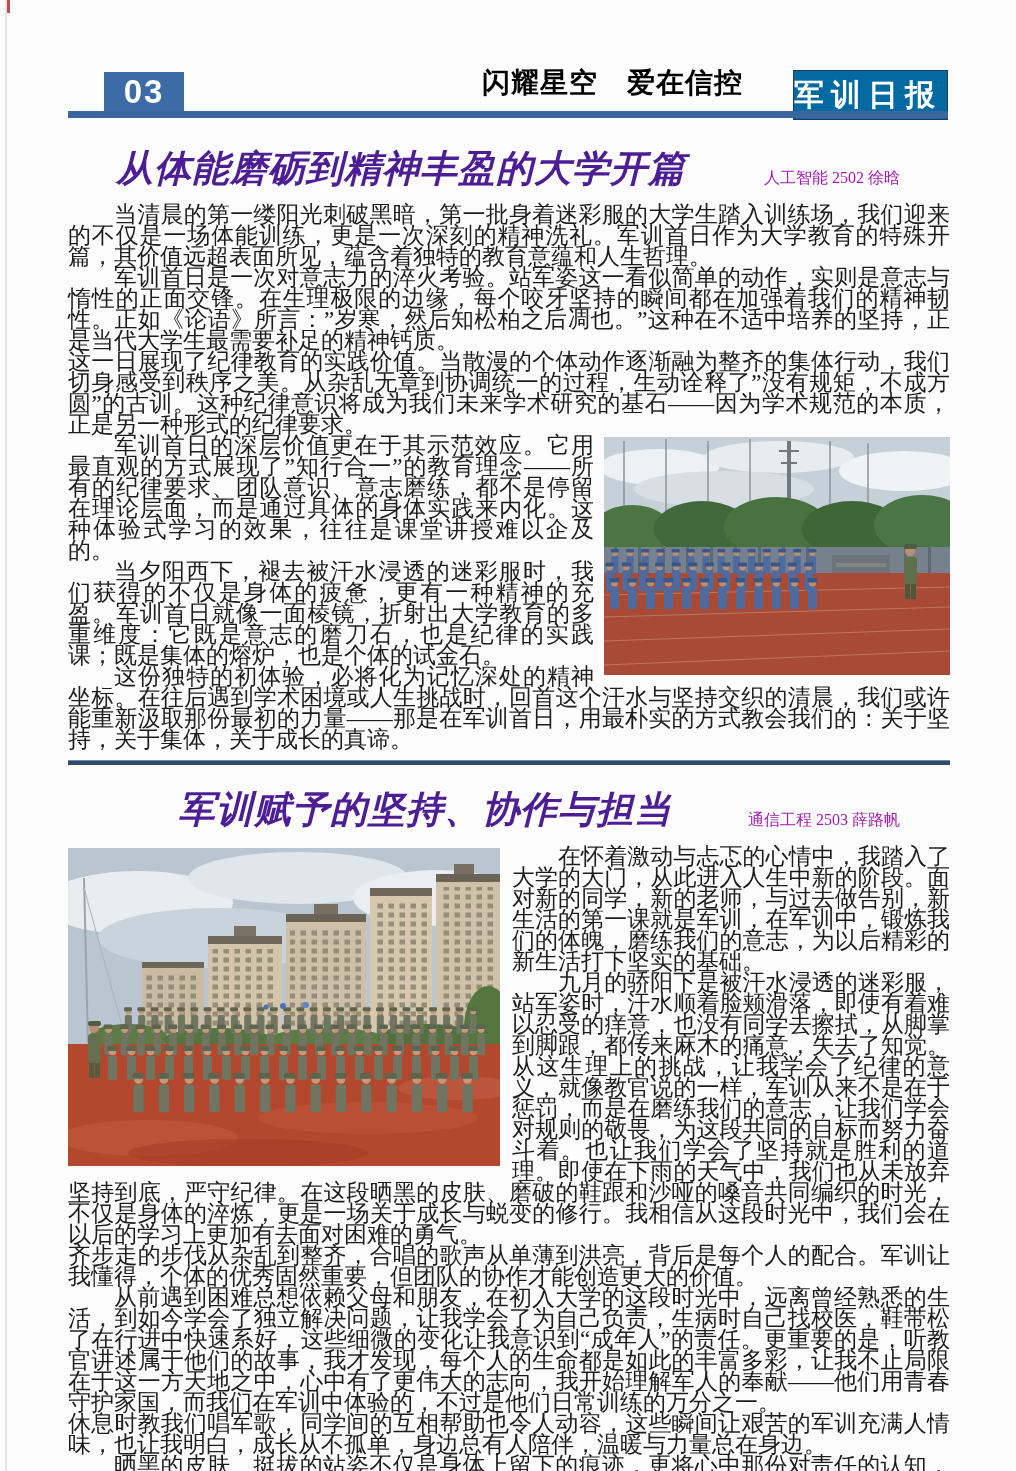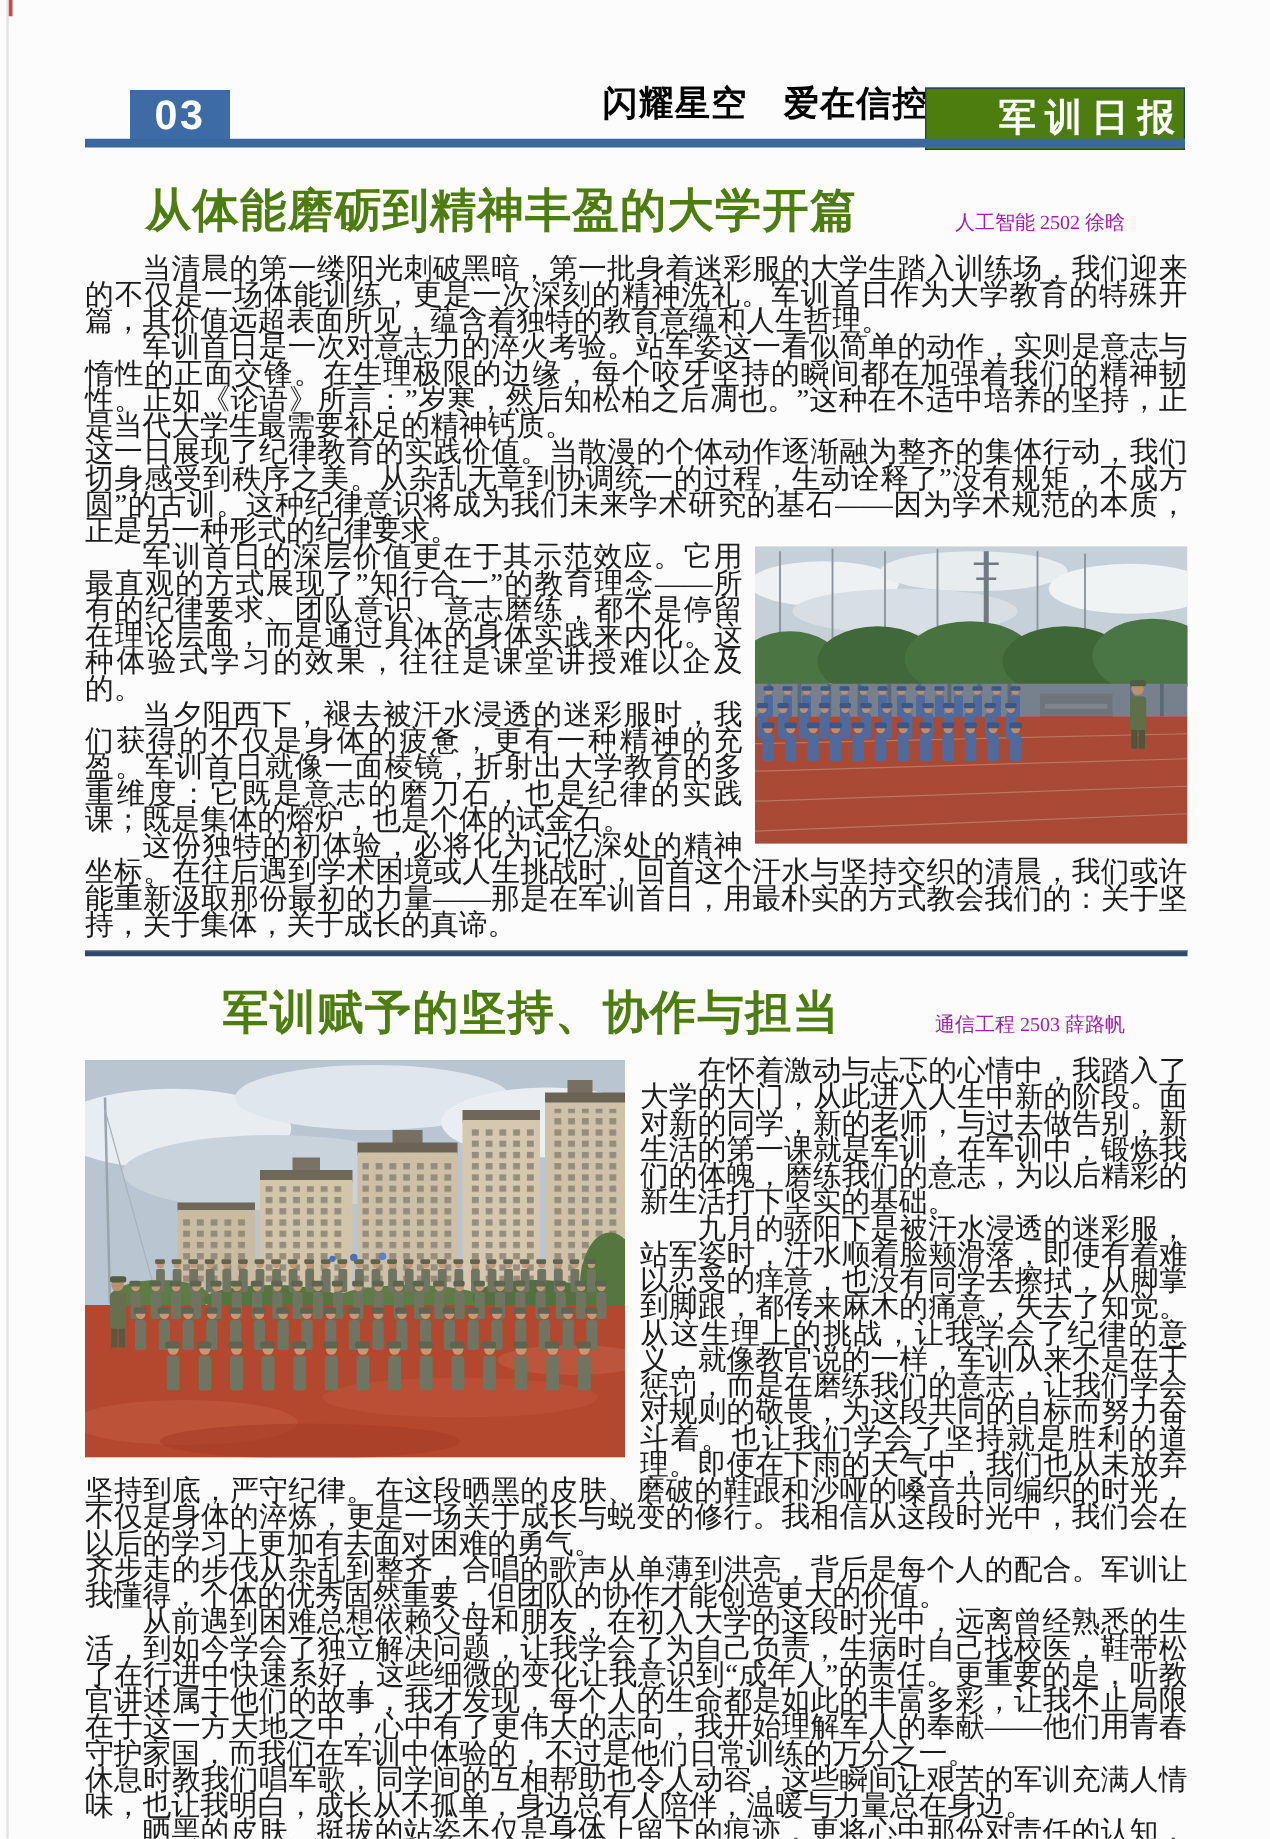--- a/index.html
+++ b/index.html
@@ -27,33 +27,33 @@
     text-align: center; line-height: 40px; letter-spacing: 2px; margin-left: 16px;
   }
   .mast-title {
     position: absolute; left: 115px; width: 560px; top: 64px;
     text-align: right;
     font-family: "Liberation Sans", sans-serif;
     font-size: 28px; font-weight: bold; color: #000; letter-spacing: 1px;
     white-space: nowrap;
   }
   .mast-badge {
-    position: absolute; top: 70px; right: 2px; width: 208px; height: 50px;
-    background: #4d7c0f; border: 1px solid #203c66; color: #fff;
+    position: absolute; top: 70px; right: 2px; width: 155px; height: 50px;
+    background: #0369a1; border: 1px solid #203c66; color: #fff;
     font-family: "Liberation Serif", serif; font-size: 30px; font-weight: bold;
-    text-align: right; line-height: 47px; letter-spacing: 7px;
+    text-align: left; line-height: 47px; letter-spacing: 7px;
   }
 
   
   .titlerow1 { display: flex; align-items: flex-end; padding: 16px 50px 0 48px; }
   .titlerow2 { display: flex; align-items: flex-end; padding: 22px 50px 0 110px; }
   h1 {
     font-family: "Liberation Sans", sans-serif;
-    font-size: 37px; font-weight: bold; color: #4d7c0f;
-    line-height: 1.25; letter-spacing: 1px; white-space: nowrap;
+    font-size: 37px; font-weight: bold; color: #4c1d95;
+    line-height: 1.25; letter-spacing: 1px; white-space: nowrap; font-style: italic;
   }
   .byline {
     font-size: 16px; color: #a21caf; white-space: nowrap;
     margin-left: auto; padding-bottom: 3px;
   }
 
   
   .art-body {
     margin-top: 12px;
     font-size: 23px; line-height: 21px;

